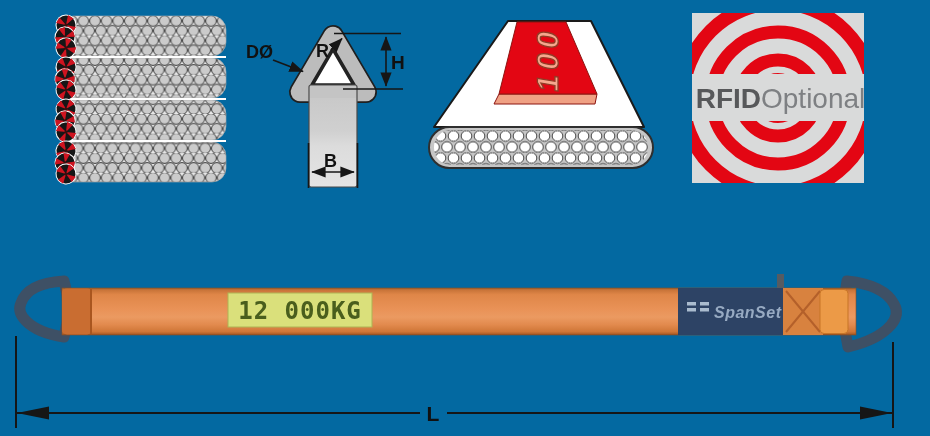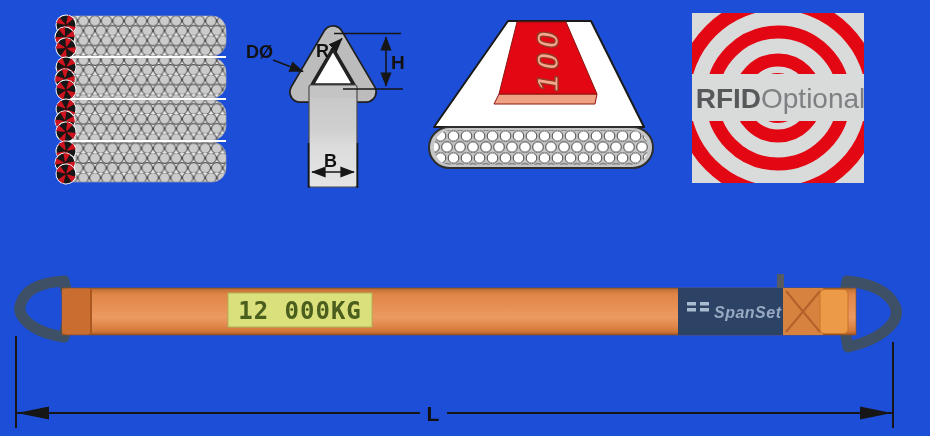--- a/index.html
+++ b/index.html
@@ -1,17 +1,17 @@
 <!DOCTYPE html>
 <html><head>
 <meta charset="utf-8">
 <style>
   html,body{margin:0;padding:0;background:#fff;}
   .canvas{
-    position:relative;width:930px;height:436px;background:#1d4ed8;
+    position:relative;width:930px;height:436px;background:#0369a1;
     font-family:"Liberation Sans",sans-serif;overflow:hidden;
   }
   .abs{position:absolute;}
   svg text{font-family:"Liberation Sans",sans-serif;}
   .mono{font-family:"DejaVu Sans Mono",monospace;}
 </style>
 </head>
 <body>
 
 <div class="canvas">

